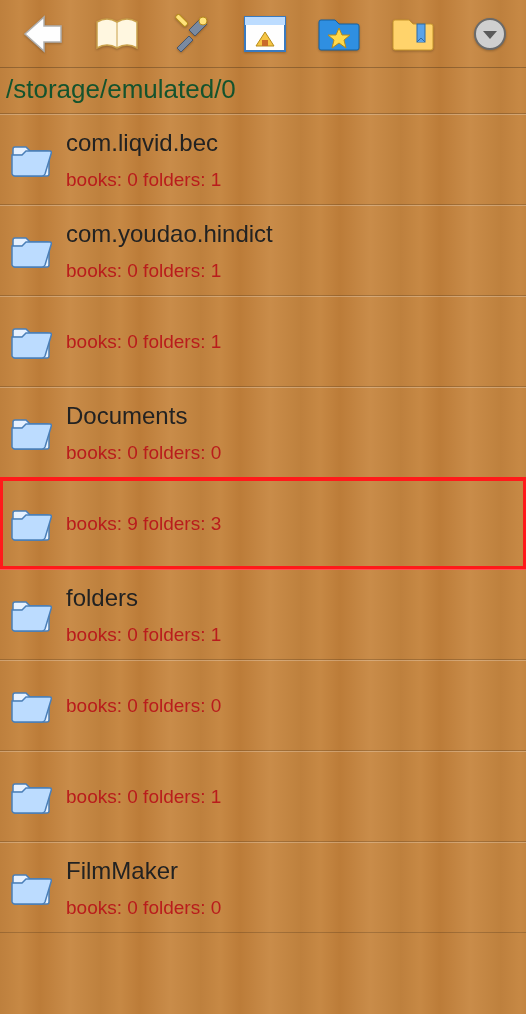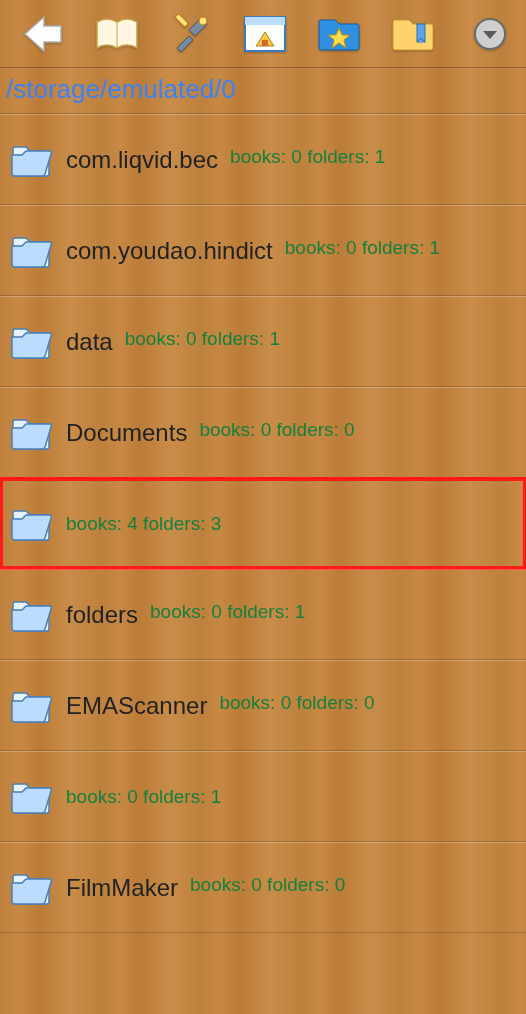--- a/index.html
+++ b/index.html
@@ -24,40 +24,40 @@
     height: 68px;
     display: flex;
     align-items: center;
     justify-content: center;
     cursor: pointer;
   }
   .toolbar .tbtn:last-child { margin-left: auto; width: 60px; }
   .toolbar svg { filter: drop-shadow(0 1px 1px rgba(0,0,0,0.25)); }
   .path {
     font-size: 26px;
-    color: #3b82f6;
+    color: #14532d;
     padding: 6px 6px 8px 6px;
     border-bottom: 1px solid rgba(0,0,0,0.2);
   }
   .list { display: flex; flex-direction: column; }
   .row {
     display: flex;
     align-items: center;
     height: 91px;
     border-bottom: 1px solid rgba(0,0,0,0.18);
     border-top: 1px solid rgba(255,255,255,0.25);
     padding-left: 6px;
     cursor: pointer;
     position: relative;
   }
   .row.highlight { outline: 4px solid #ff1a1a; outline-offset: -3px; }
   .row .icon { width: 50px; display: flex; align-items: center; justify-content: center; }
-  .row .meta { margin-left: 10px; display: flex; flex-direction: row; gap: 12px; }
+  .row .meta { margin-left: 10px; display: flex; flex-direction: column; gap: 12px; }
   .row .name { font-size: 24px; color: #222; }
-  .row .sub { font-size: 19px; color: #15803d; }
+  .row .sub { font-size: 19px; color: #b91c1c; }
 </style>
 </head>
 <body>
 
 <div class="toolbar">
   <div class="tbtn">
     <svg width="42" height="40" viewBox="0 0 42 40">
       <path d="M22 3 L3 20 L22 37 L22 28 L39 28 L39 12 L22 12 Z" fill="#fefefe" stroke="#b0b0b0" stroke-width="1.5"></path>
     </svg>
   </div>
@@ -135,21 +135,20 @@
     </div>
     <div class="row">
       <div class="icon">
         <svg width="42" height="38" viewBox="0 0 42 38">
           <path d="M3 10 L3 33 Q3 35 5 35 L37 35 Q39 35 39 33 L39 12 Q39 10 37 10 L20 10 L16 6 L5 6 Q3 6 3 8 Z" fill="#e6f1ff" stroke="#4a7fb8" stroke-width="1.5"></path>
           <path d="M3 14 L39 14" stroke="#4a7fb8" stroke-width="0.8" opacity="0.5"></path>
           <path d="M2 14 L12 14 L16 10 L40 10 Q42 10 41 13 L35 33 Q34 35 32 35 L5 35 Q3 35 2 33 Z" fill="#bcdcff" stroke="#4a7fb8" stroke-width="1.5"></path>
         </svg>
       </div>
       <div class="meta">
-        <div class="name">data</div>
         <div class="sub">books: 0  folders: 1</div>
       </div>
     </div>
     <div class="row">
       <div class="icon">
         <svg width="42" height="38" viewBox="0 0 42 38">
           <path d="M3 10 L3 33 Q3 35 5 35 L37 35 Q39 35 39 33 L39 12 Q39 10 37 10 L20 10 L16 6 L5 6 Q3 6 3 8 Z" fill="#e6f1ff" stroke="#4a7fb8" stroke-width="1.5"></path>
           <path d="M3 14 L39 14" stroke="#4a7fb8" stroke-width="0.8" opacity="0.5"></path>
           <path d="M2 14 L12 14 L16 10 L40 10 Q42 10 41 13 L35 33 Q34 35 32 35 L5 35 Q3 35 2 33 Z" fill="#bcdcff" stroke="#4a7fb8" stroke-width="1.5"></path>
         </svg>
@@ -161,21 +160,21 @@
     </div>
     <div class="row highlight">
       <div class="icon">
         <svg width="42" height="38" viewBox="0 0 42 38">
           <path d="M3 10 L3 33 Q3 35 5 35 L37 35 Q39 35 39 33 L39 12 Q39 10 37 10 L20 10 L16 6 L5 6 Q3 6 3 8 Z" fill="#e6f1ff" stroke="#4a7fb8" stroke-width="1.5"></path>
           <path d="M3 14 L39 14" stroke="#4a7fb8" stroke-width="0.8" opacity="0.5"></path>
           <path d="M2 14 L12 14 L16 10 L40 10 Q42 10 41 13 L35 33 Q34 35 32 35 L5 35 Q3 35 2 33 Z" fill="#bcdcff" stroke="#4a7fb8" stroke-width="1.5"></path>
         </svg>
       </div>
       <div class="meta">
-        <div class="sub">books: 4  folders: 3</div>
+        <div class="sub">books: 9  folders: 3</div>
       </div>
     </div>
     <div class="row">
       <div class="icon">
         <svg width="42" height="38" viewBox="0 0 42 38">
           <path d="M3 10 L3 33 Q3 35 5 35 L37 35 Q39 35 39 33 L39 12 Q39 10 37 10 L20 10 L16 6 L5 6 Q3 6 3 8 Z" fill="#e6f1ff" stroke="#4a7fb8" stroke-width="1.5"></path>
           <path d="M3 14 L39 14" stroke="#4a7fb8" stroke-width="0.8" opacity="0.5"></path>
           <path d="M2 14 L12 14 L16 10 L40 10 Q42 10 41 13 L35 33 Q34 35 32 35 L5 35 Q3 35 2 33 Z" fill="#bcdcff" stroke="#4a7fb8" stroke-width="1.5"></path>
         </svg>
       </div>
@@ -186,21 +185,20 @@
     </div>
     <div class="row">
       <div class="icon">
         <svg width="42" height="38" viewBox="0 0 42 38">
           <path d="M3 10 L3 33 Q3 35 5 35 L37 35 Q39 35 39 33 L39 12 Q39 10 37 10 L20 10 L16 6 L5 6 Q3 6 3 8 Z" fill="#e6f1ff" stroke="#4a7fb8" stroke-width="1.5"></path>
           <path d="M3 14 L39 14" stroke="#4a7fb8" stroke-width="0.8" opacity="0.5"></path>
           <path d="M2 14 L12 14 L16 10 L40 10 Q42 10 41 13 L35 33 Q34 35 32 35 L5 35 Q3 35 2 33 Z" fill="#bcdcff" stroke="#4a7fb8" stroke-width="1.5"></path>
         </svg>
       </div>
       <div class="meta">
-        <div class="name">EMAScanner</div>
         <div class="sub">books: 0  folders: 0</div>
       </div>
     </div>
     <div class="row">
       <div class="icon">
         <svg width="42" height="38" viewBox="0 0 42 38">
           <path d="M3 10 L3 33 Q3 35 5 35 L37 35 Q39 35 39 33 L39 12 Q39 10 37 10 L20 10 L16 6 L5 6 Q3 6 3 8 Z" fill="#e6f1ff" stroke="#4a7fb8" stroke-width="1.5"></path>
           <path d="M3 14 L39 14" stroke="#4a7fb8" stroke-width="0.8" opacity="0.5"></path>
           <path d="M2 14 L12 14 L16 10 L40 10 Q42 10 41 13 L35 33 Q34 35 32 35 L5 35 Q3 35 2 33 Z" fill="#bcdcff" stroke="#4a7fb8" stroke-width="1.5"></path>
         </svg>

